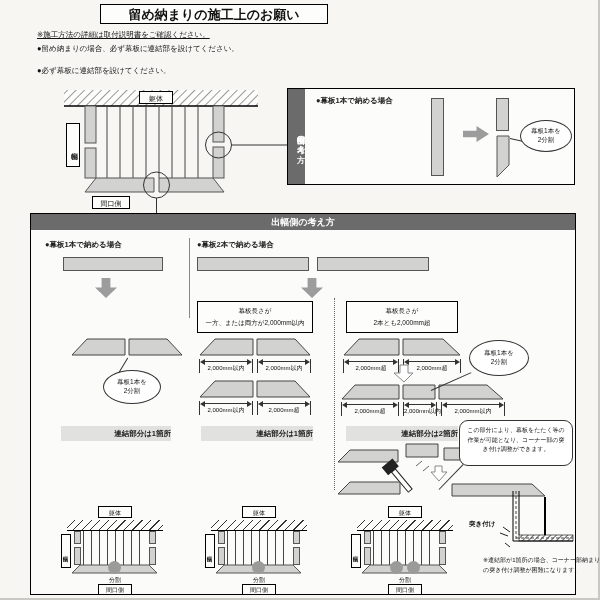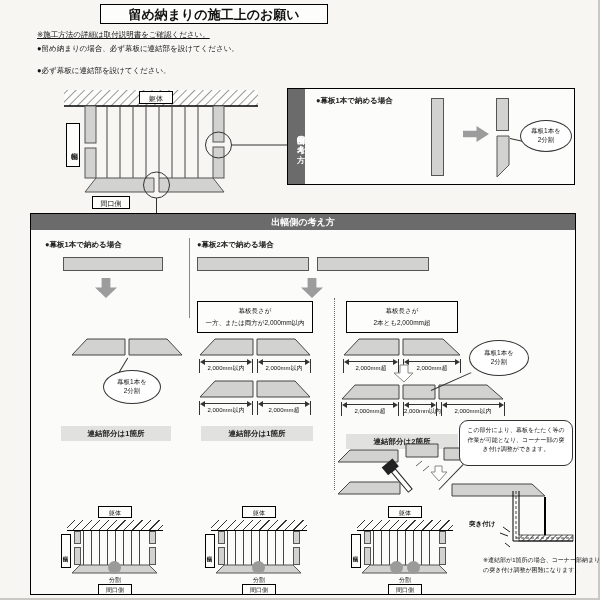--- a/index.html
+++ b/index.html
@@ -3,21 +3,21 @@
 <meta charset="utf-8">
 <style>
   html,body{margin:0;padding:0;width:600px;height:600px;overflow:hidden;
     background:#f5f4f1;font-family:"Liberation Sans","DejaVu Sans",sans-serif;color:#111;}
   #page{position:relative;width:600px;height:600px;background:#f7f6f3;
     border-right:2px solid #c9c8c5;border-bottom:2px solid #c9c8c5;box-sizing:border-box;}
   .abs{position:absolute;box-sizing:border-box;}
   .box{border:1px solid #000;background:#fdfdfc;}
   .piece{background:#d2d2d0;border:1px solid #555;}
   .dark{background:#6b6b6b;color:#fff;font-weight:bold;text-align:center;}
-  .noteband{background:#e1e1df;font-weight:bold;text-align:center;font-size:7.5px;color:#222;}
+  .noteband{background:#e1e1df;font-weight:bold;text-align:right;font-size:7.5px;color:#222;}
   .hatch{background-color:#fdfdfc;
     background-image:repeating-linear-gradient(135deg,transparent 0 5px,#333 5px 6px);
     border-bottom:1.5px solid #000;}
   .minirafters{background-image:repeating-linear-gradient(90deg,#444 0 1px,transparent 1px 8px);}
   .vlabel{writing-mode:vertical-rl;text-orientation:upright;}
   .bubble{border:1px solid #333;border-radius:50%;background:#fff;display:flex;flex-direction:column;
     align-items:center;justify-content:center;font-size:6.5px;line-height:1.35;text-align:center;z-index:5;}
   .tail{position:absolute;height:1px;background:#333;transform-origin:left center;z-index:4;}
   .arrdown{clip-path:polygon(30% 0,70% 0,70% 48%,100% 48%,50% 100%,0 48%,30% 48%);background:#9c9c9c;}
   .arrright{clip-path:polygon(0 30%,52% 30%,52% 0,100% 50%,52% 100%,52% 70%,0 70%);background:#9c9c9c;}
@@ -182,21 +182,21 @@
         <div class="dimlabel">2,000mm超</div>
     </div>
     <div class="abs dim" style="left:372px;top:188px;width:34px;">
       <div class="dimline"></div>
         <div class="dimlabel">2,000mm以内</div>
     </div>
     <div class="abs dim" style="left:410px;top:188px;width:64px;">
       <div class="dimline"></div>
         <div class="dimlabel">2,000mm以内</div>
     </div>
-    <div class="abs noteband" style="left:315px;top:220px;width:112px;height:15px;line-height:15px;">連結部分は2箇所</div>
+    <div class="abs noteband" style="left:315px;top:212px;width:112px;height:15px;line-height:15px;">連結部分は2箇所</div>
     <div class="abs tail" style="left:408px;top:275px;width:35px;transform:rotate(-46deg);"></div>
     <div class="abs" style="left:428px;top:206px;width:114px;height:46px;border:1px solid #333;border-radius:9px;background:#fff;
                 font-size:6px;line-height:1.6;text-align:center;padding:5px 6px;z-index:5;">この部分により、幕板をたたく等の作業が可能となり、コーナー部の突き付け調整ができます。</div>
 
     <svg width="212" height="60" style="left:305px;top:228px;">
       <polygon points="14,8 62,8 62,20 2,20" fill="#d2d2d0" stroke="#444"></polygon>
       <polygon points="70,2 102,2 102,15 70,15" fill="#d2d2d0" stroke="#444"></polygon>
       <polygon points="108,6 158,6 174,18 108,18" fill="#d2d2d0" stroke="#444"></polygon>
       <g transform="translate(62,34) rotate(-40)">
         <rect x="-7" y="-17" width="14" height="10" fill="#222"></rect>

